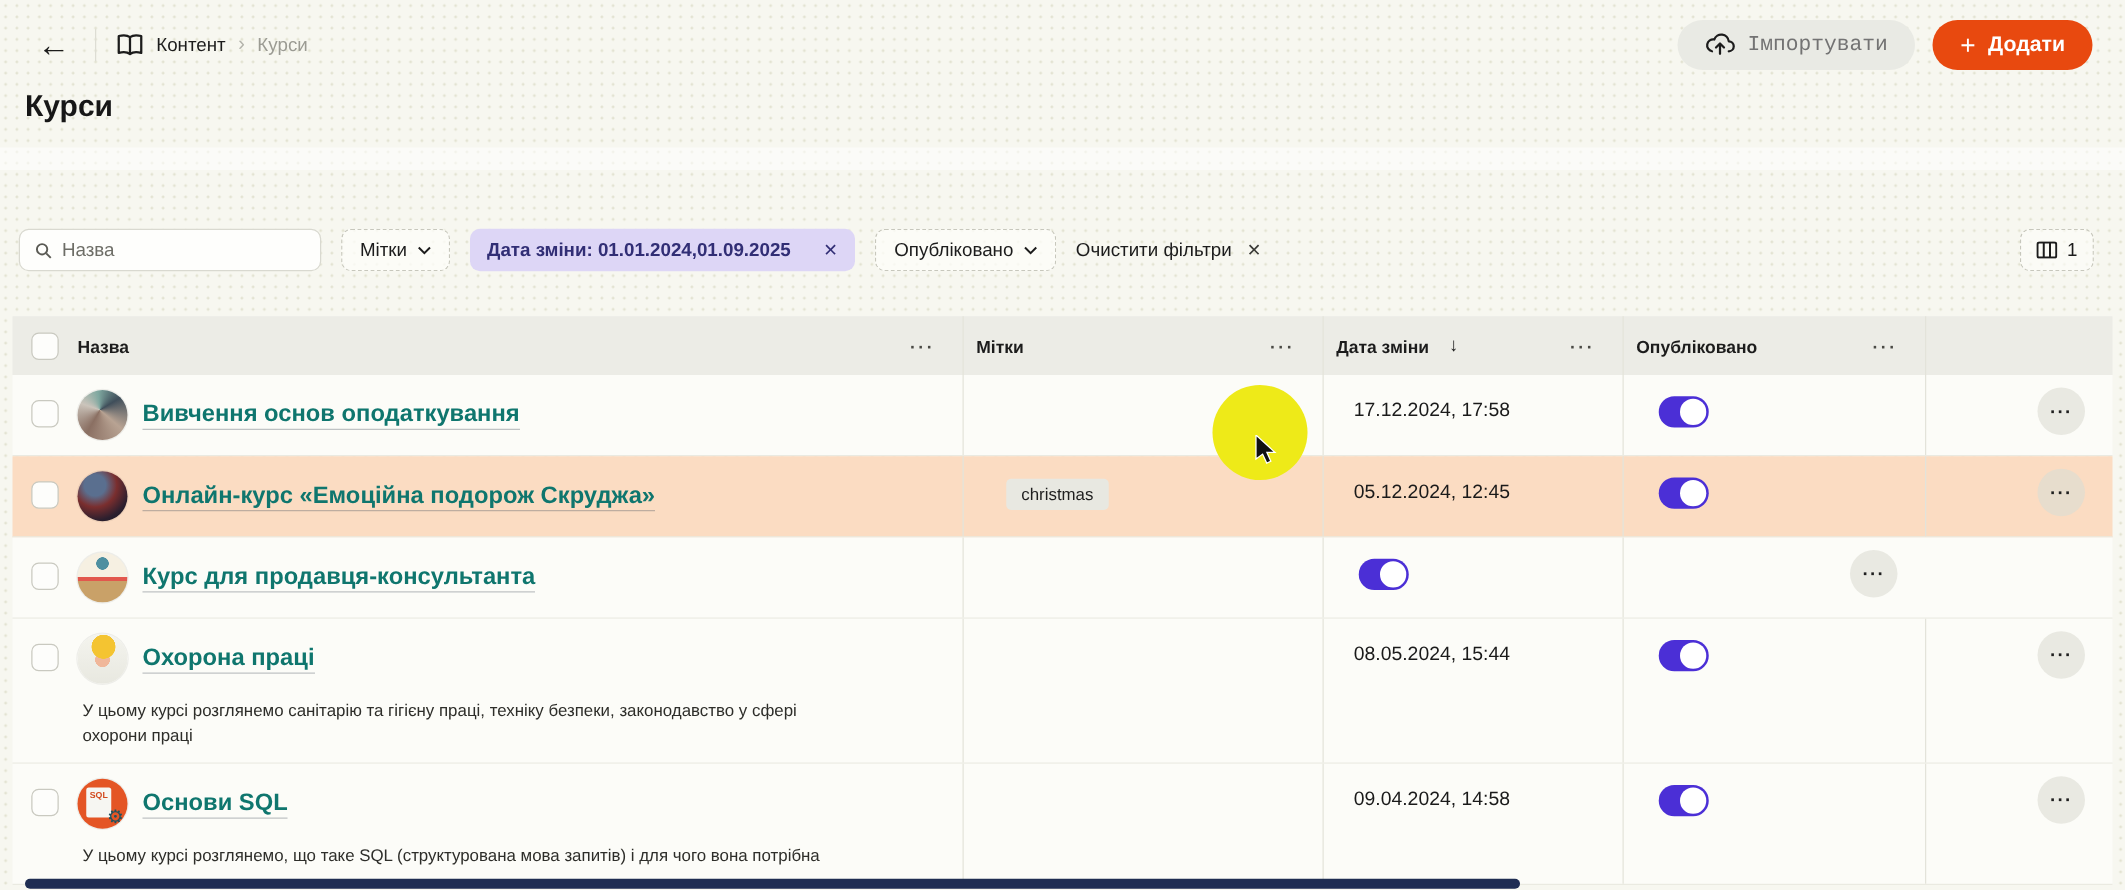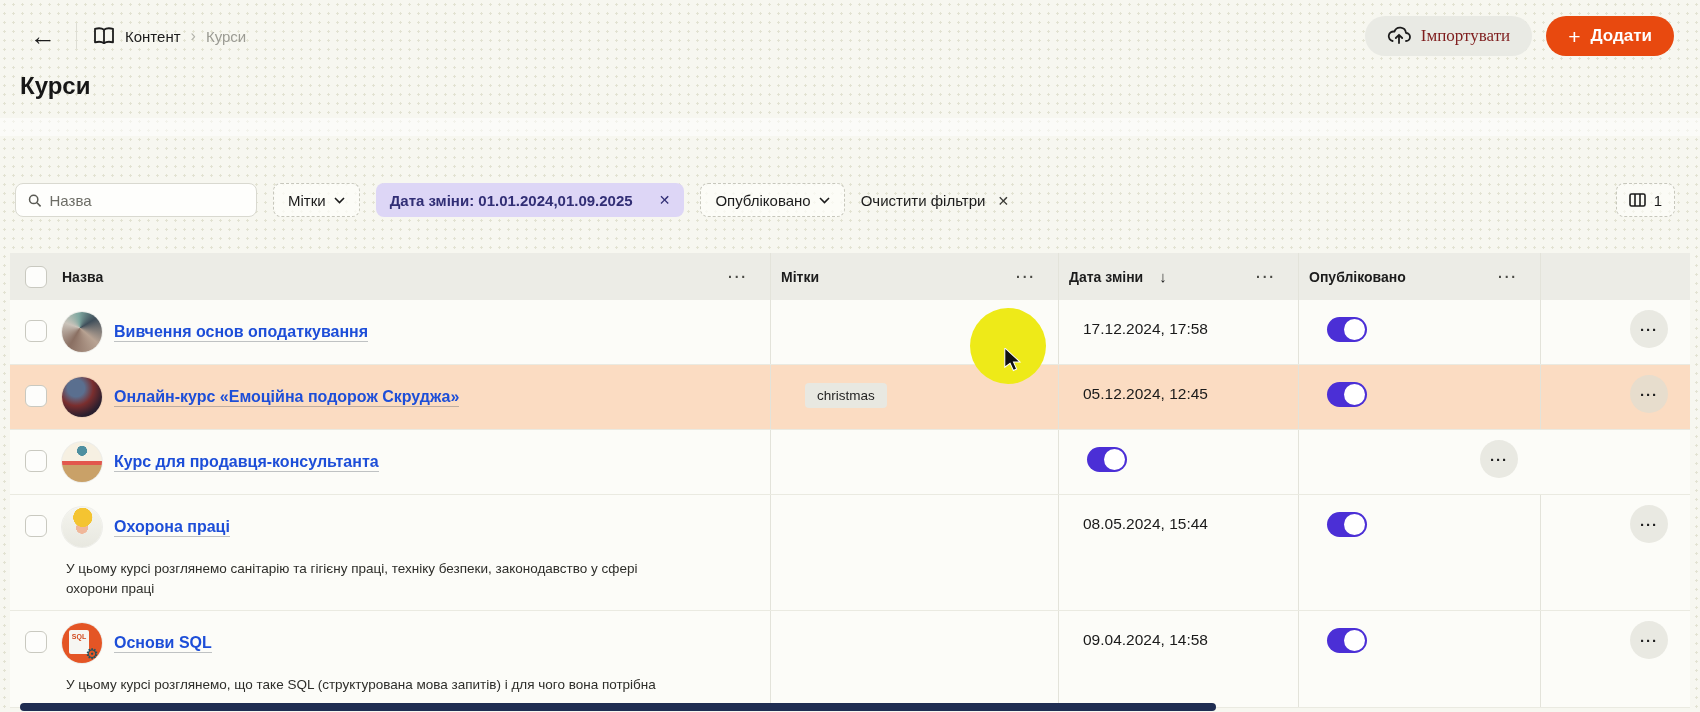--- a/index.html
+++ b/index.html
@@ -16,22 +16,22 @@
   .back-btn{ background:none;border:none; font-size:26px; line-height:1; color:#1c1c1c; cursor:pointer; padding:2px 6px;}
   .topbar-sep{ width:1px; height:26px; background:#ddddd4; margin:0 16px 0 14px; }
   .breadcrumb{ display:flex; align-items:center; gap:10px; font-size:15px; }
   .breadcrumb .book{ width:22px; height:18px; }
   .crumb-current{ color:#1c1c1c; }
   .crumb-sep{ color:#b3b3ab; font-size:16px; }
   .crumb-last{ color:#9b9b93; }
   .topbar-actions{ margin-left:auto; display:flex; align-items:center; gap:14px; }
   .btn-import{
     display:flex; align-items:center; gap:10px; height:40px; padding:0 22px;
-    background:#e9eae4; border:none; border-radius:20px; font-size:17px; color:#7f1d1d; cursor:pointer;
-    font-family:Liberation Serif, serif;
+    background:#e9eae4; border:none; border-radius:20px; font-size:17px; color:#737373; cursor:pointer;
+    font-family:Liberation Mono, monospace;
   }
   .btn-add{
     display:flex; align-items:center; gap:10px; height:40px; padding:0 22px;
     background:var(--accent-orange,#e8490f); border:none; border-radius:20px;
     font-size:17px; color:#fff; font-weight:700; cursor:pointer; font-family:inherit;
   }
   .btn-add .plus{ font-size:21px; font-weight:400; line-height:1; }
   
   .page-title{ position:absolute; top:72px; left:20px; font-size:24px; font-weight:700; color:#171717; }
   .title-band{ position:absolute; top:118px; left:0; right:0; height:18px; background:rgba(255,255,255,.55); }
@@ -95,21 +95,21 @@
   .av-safety-illustration{ background:
       radial-gradient(circle at 52% 26%, #f4c431 0 26%, transparent 27%),
       radial-gradient(circle at 50% 52%, #f0b79a 0 20%, transparent 21%),
       linear-gradient(0deg,#e8e8e0,#f4f4ee); }
   .av-sql-icon{ background:#e45525; }
   .av-doc{
     position:absolute; left:7px; top:7px; width:20px; height:24px; background:#f6f6f2; border-radius:2px;
     font-size:7px; font-weight:700; color:#d24a1e; display:flex; justify-content:center; padding-top:3px;
   }
   .av-gear{ position:absolute; right:3px; bottom:2px; font-size:15px; color:#20525e; line-height:1; }
-  .course-link{ font-size:16px; font-weight:700; color:#1d4ed8; text-decoration:none; border-bottom:1px solid rgba(76,87,97,.35); cursor:pointer; }
+  .course-link{ font-size:19px; font-weight:700; color:#0f766e; text-decoration:none; border-bottom:1px solid rgba(76,87,97,.35); cursor:pointer; }
   .desc{ margin-top:12px; margin-left:4px; font-size:13.5px; line-height:1.45; color:#2e2e2a; max-width:600px; }
   .c-tags{ display:flex; align-items:flex-start; gap:6px; padding:18px 20px 0 34px;text-align:right; }
   .tag{ background:#e8e8e1; border-radius:4px; padding:5px 12px; font-size:13.5px; color:#1f1f1f; }
   .c-date{ font-size:15.5px; color:#1a1a1a; padding:20px 10px 0 24px; }
   .c-pub{ padding:17px 10px 0 28px; }
   .toggle{
     display:inline-block; position:relative; width:40px; height:25px; border-radius:13px;
     background:var(--toggle-on,#4b2fd6); cursor:pointer;
   }
   .toggle .knob{ position:absolute; top:2px; right:2px; width:21px; height:21px; border-radius:50%; background:#fff; }

